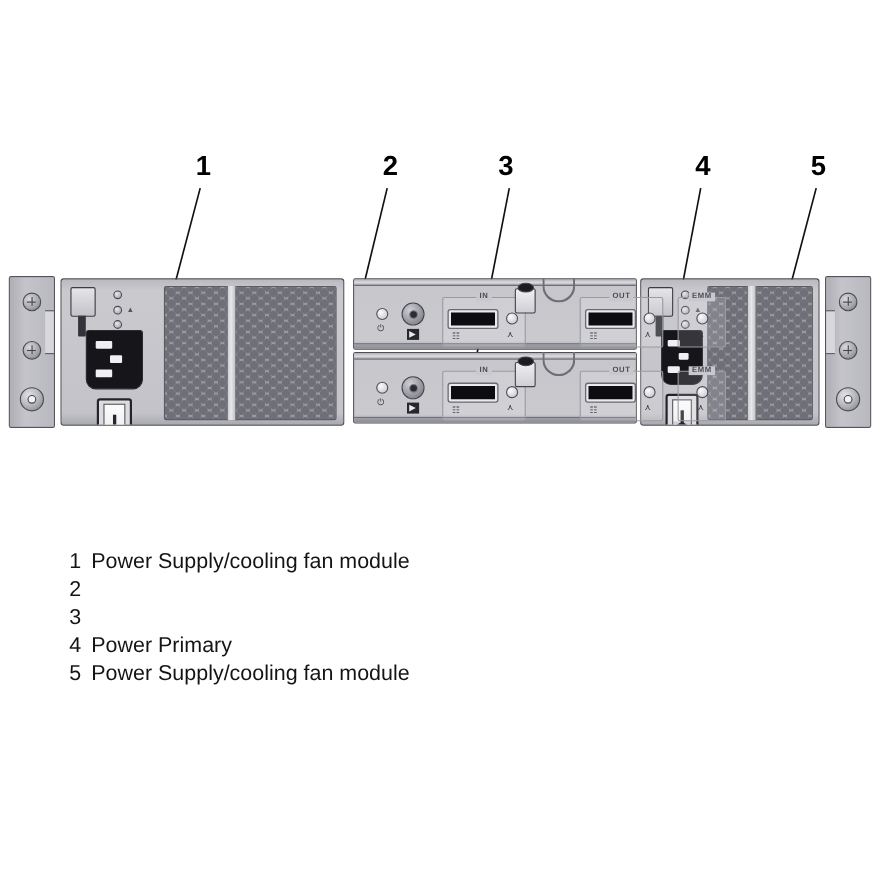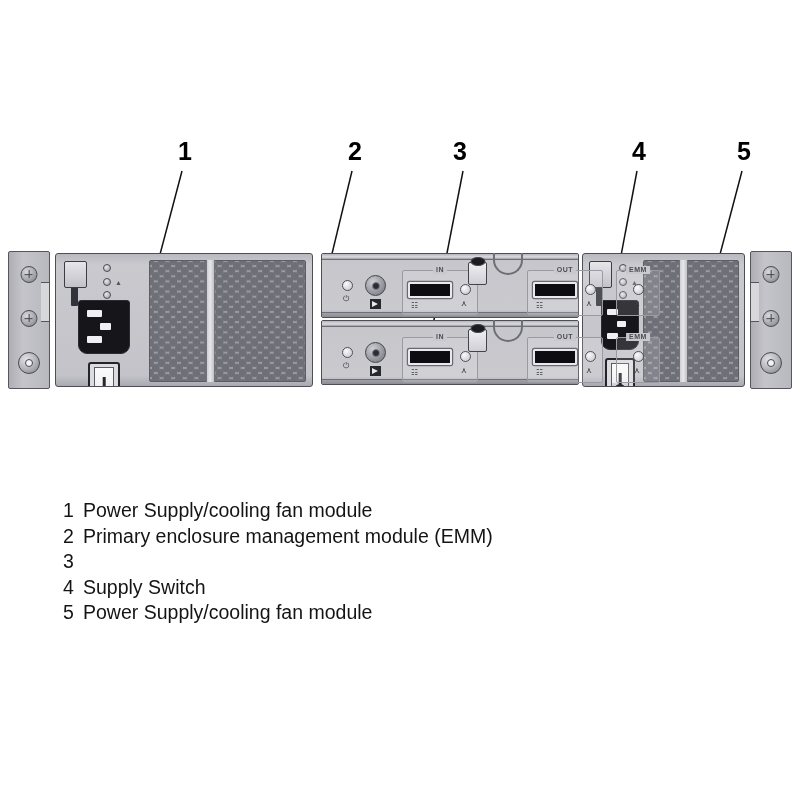--- a/index.html
+++ b/index.html
@@ -325,26 +325,25 @@
 
 </div>
 
 <div id="caption">
   <div class="cap-row">
     <span class="cap-num">1</span>
     <span class="cap-txt">Power Supply/cooling fan module</span>
   </div>
   <div class="cap-row">
     <span class="cap-num">2</span>
-    <span class="cap-txt">Primary enclosure management module (EMM)</span>
   </div>
   <div class="cap-row">
     <span class="cap-num">3</span>
   </div>
   <div class="cap-row">
     <span class="cap-num">4</span>
-    <span class="cap-txt">Supply Switch</span>
+    <span class="cap-txt">Power Primary</span>
   </div>
   <div class="cap-row">
     <span class="cap-num">5</span>
     <span class="cap-txt">Power Supply/cooling fan module</span>
   </div>
 </div>
 
 </body></html>

